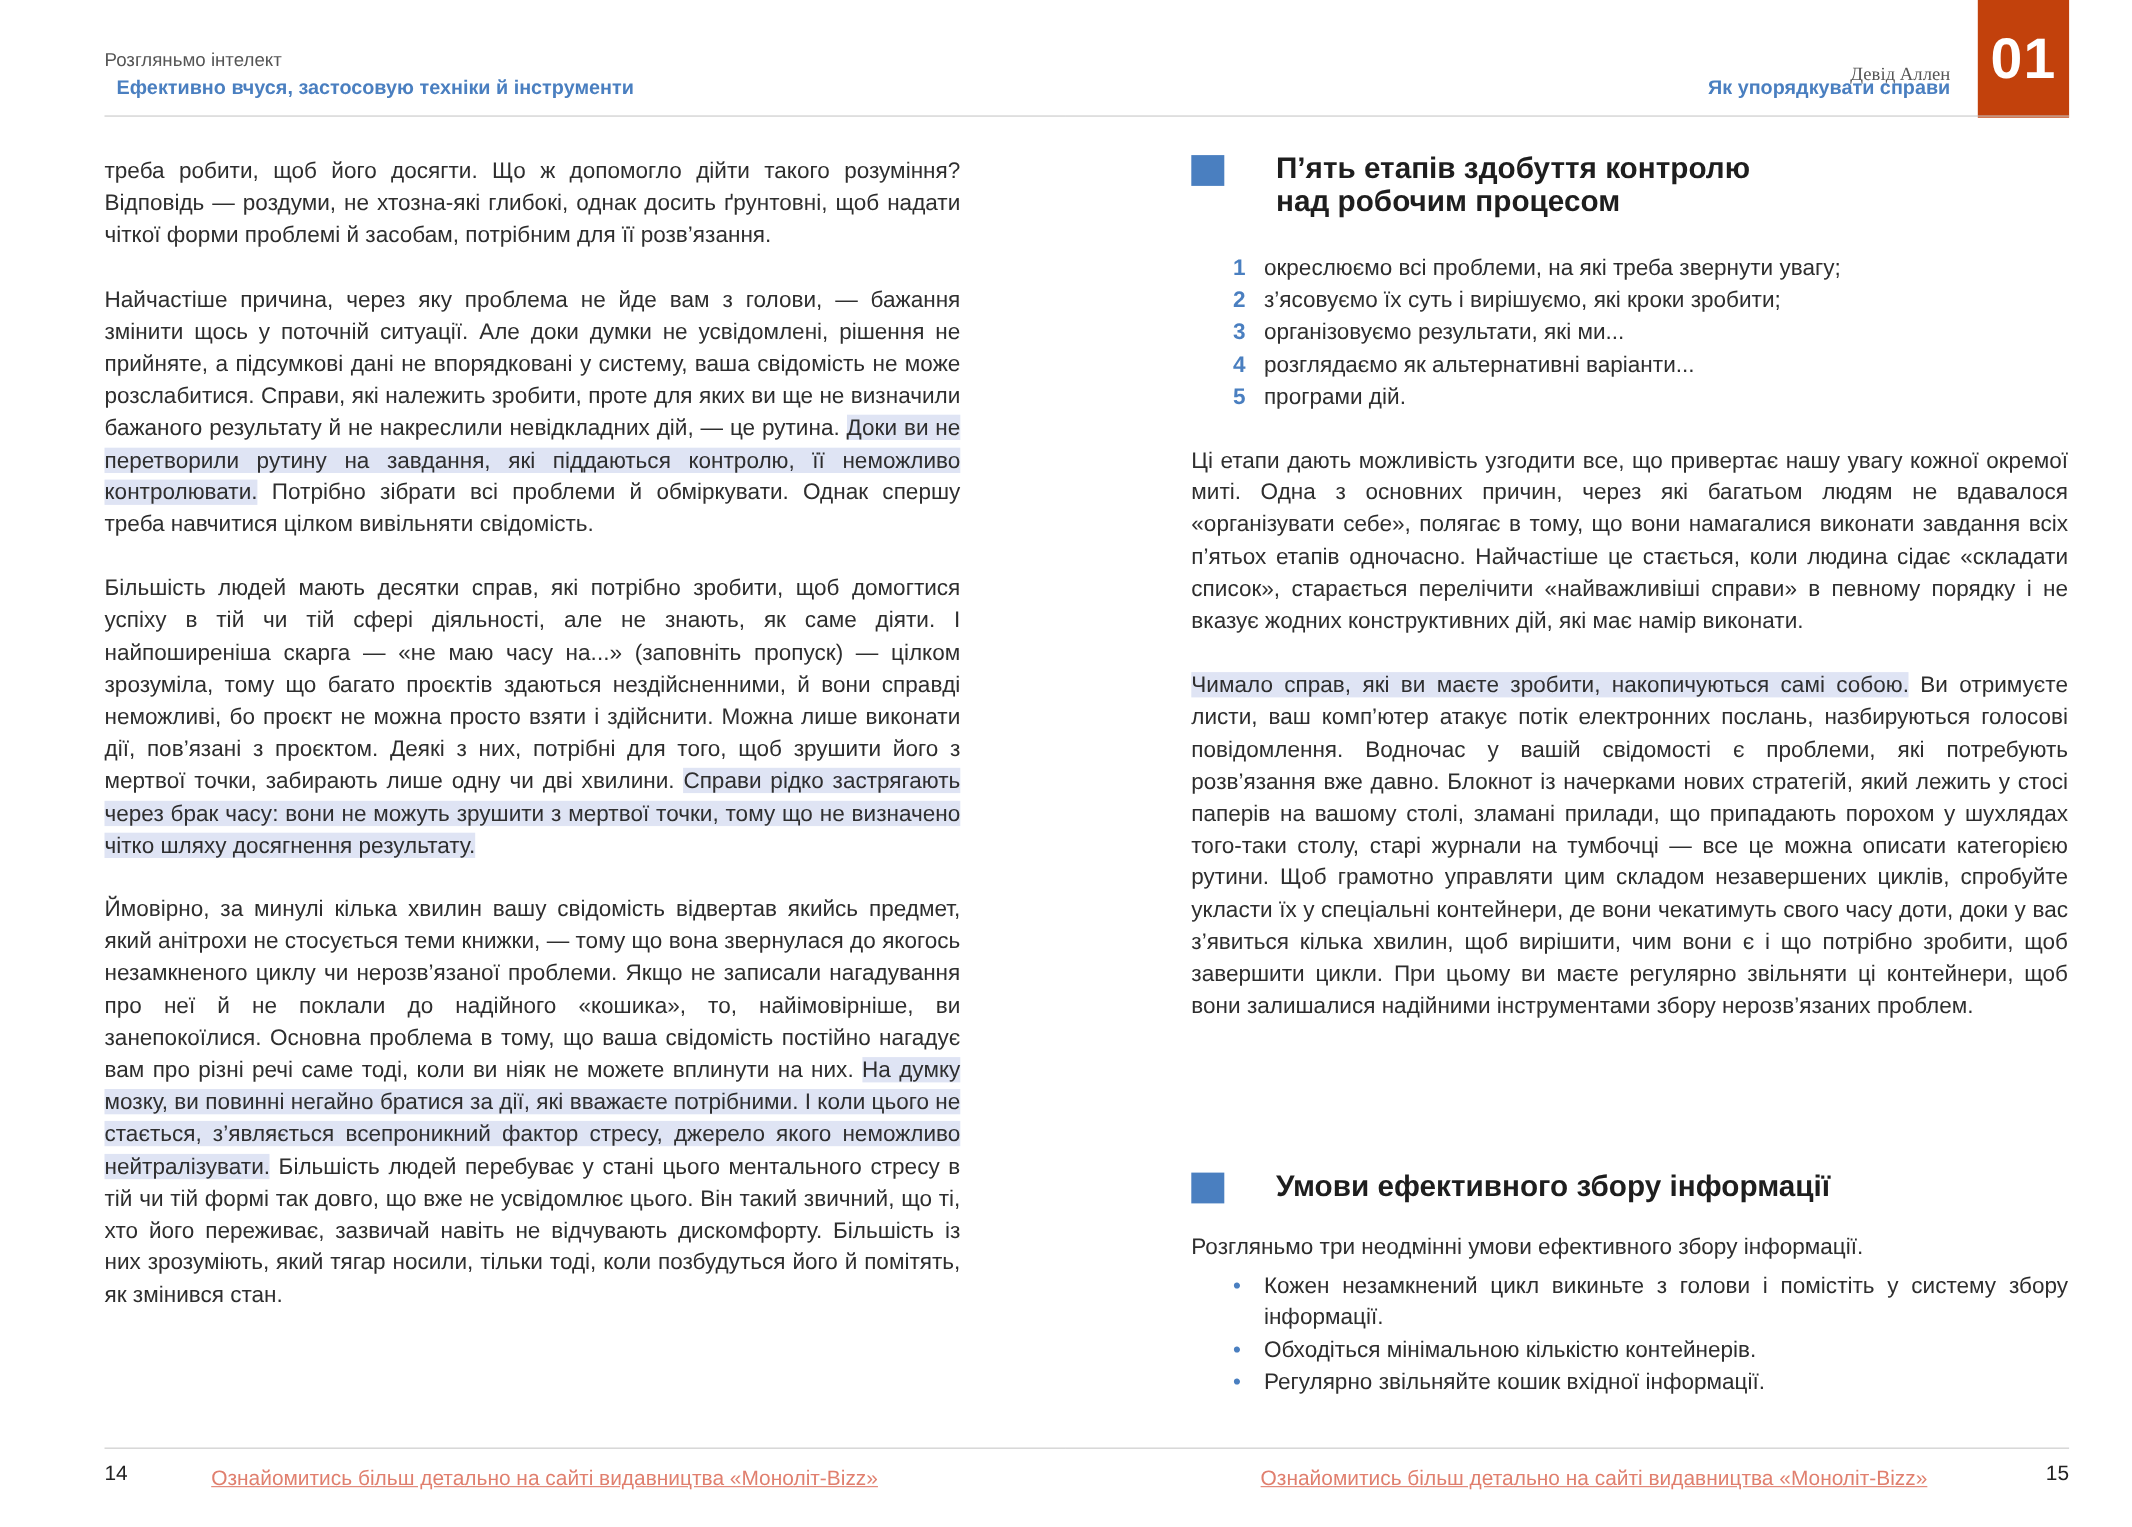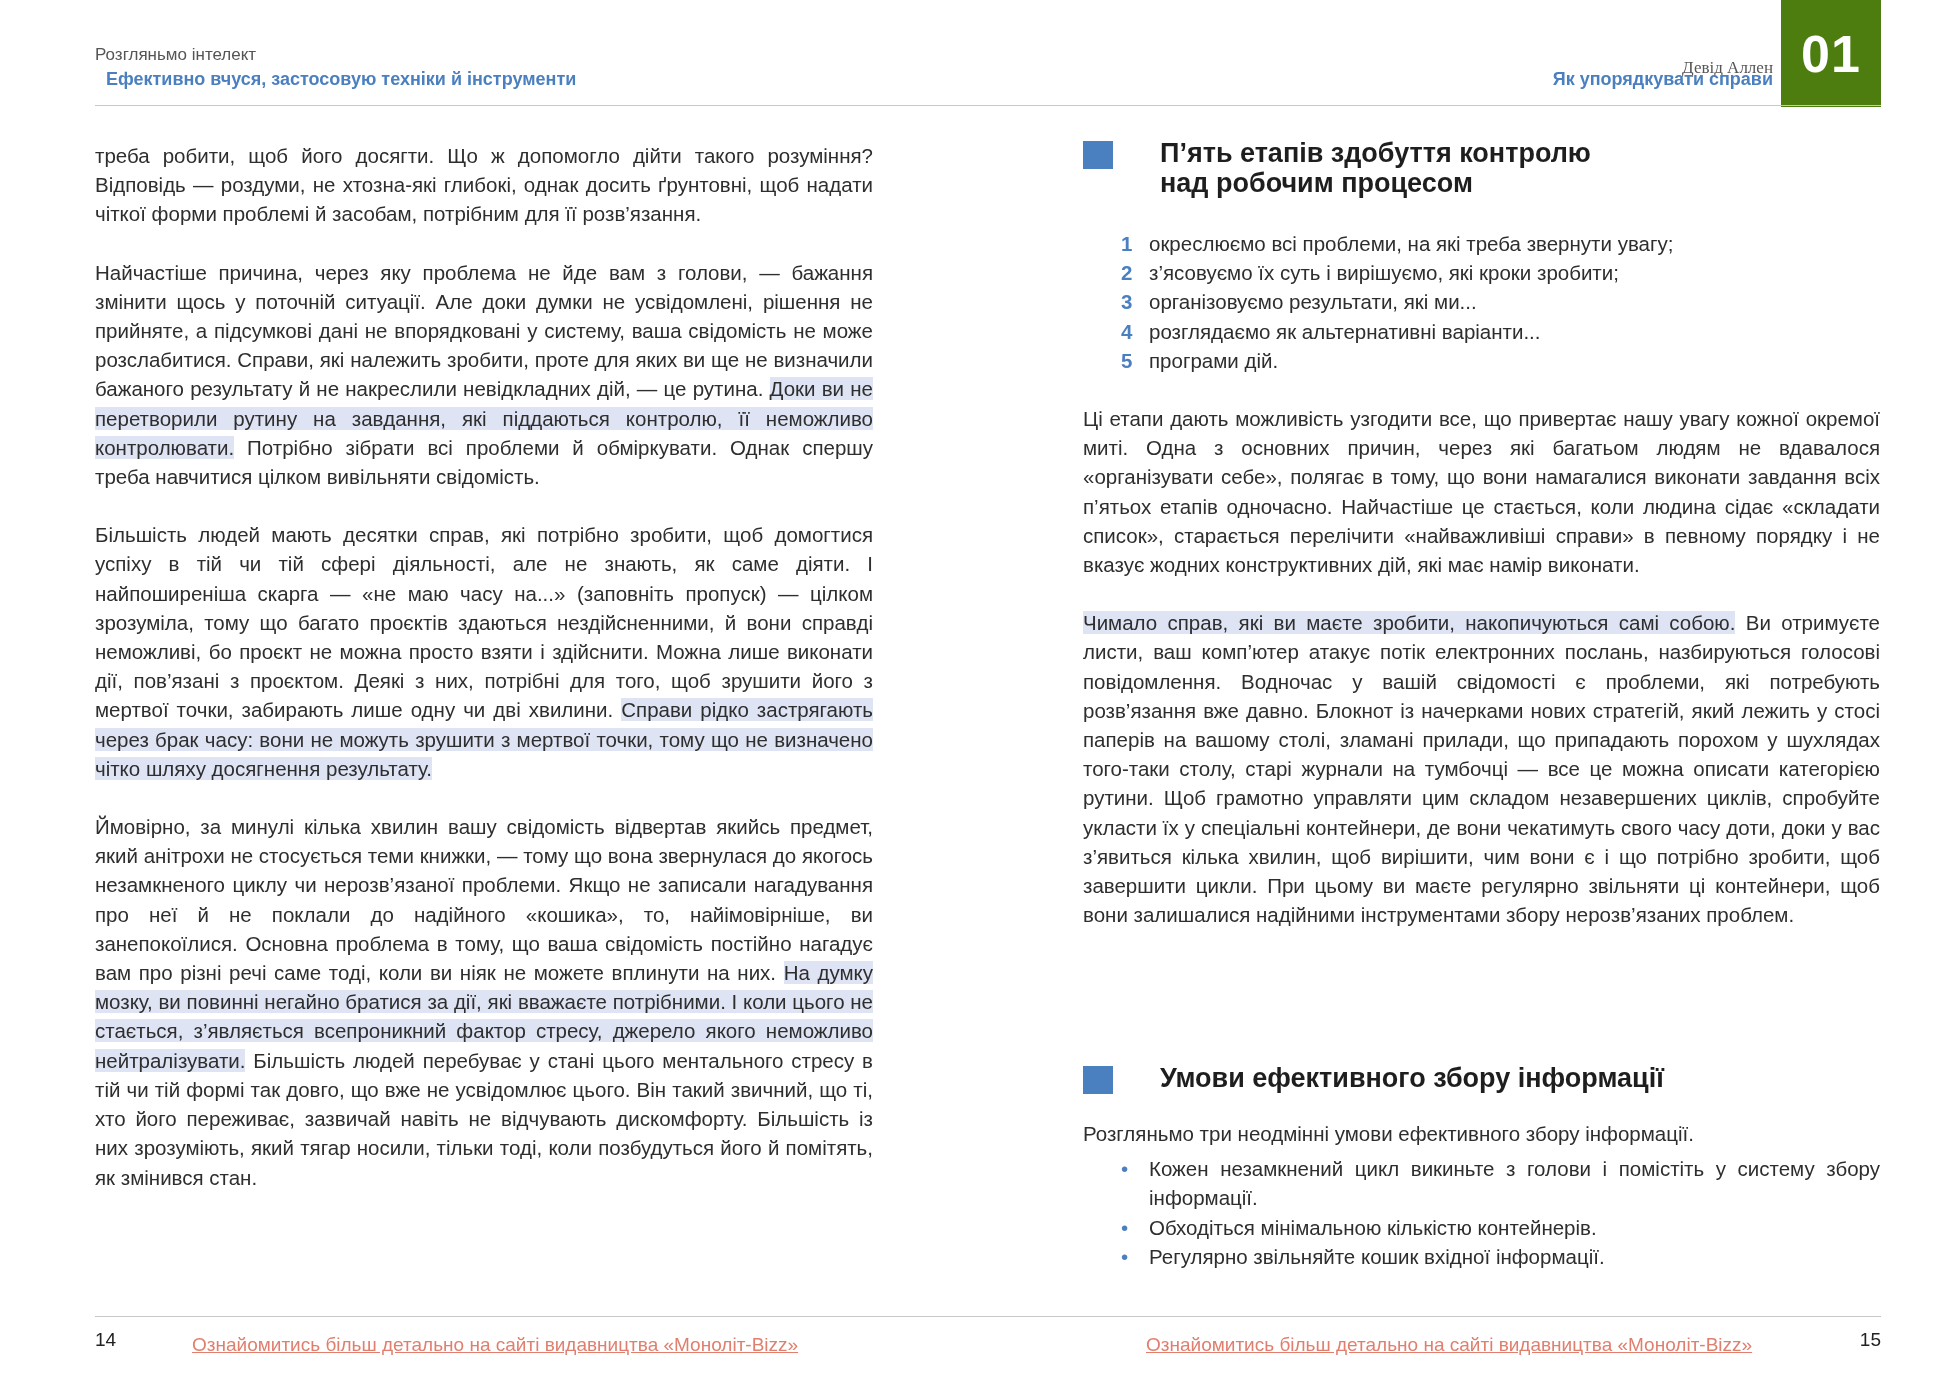--- a/index.html
+++ b/index.html
@@ -6,22 +6,22 @@
   body { width: 1938px; height: 1388px; position: relative; overflow: hidden;
     font-family: "Liberation Sans", "DejaVu Sans", sans-serif; color: #2b2b2b; }
   .page { position: absolute; top: 0; height: 1388px; }
   .page.left { left: 0; width: 969px; }
   .page.right { left: 969px; width: 969px; }
 
   .hdr-title { position: absolute; font-size: 17px; color: #555; line-height: 22px; }
   .hdr-sub { position: absolute; font-size: 18px; font-weight: bold; color: #4a7fc0; line-height: 22px; }
   .hdr-rule { position: absolute; height: 1px; background: #c8c8c8; }
 
-  .chap-badge { position: absolute; right: 57px; top: 0; width: 100px; height: 107px;
-    background: #4d7c0f; color: #fff; font-size: 52px; font-weight: bold;
+  .chap-badge { position: absolute; right: 57px; top: 0; width: 83px; height: 107px;
+    background: #c2410c; color: #fff; font-size: 52px; font-weight: bold;
     display: flex; align-items: center; justify-content: center; letter-spacing: 1px; }
 
   .text { position: absolute; font-size: 20.5px; line-height: 29.2px; color: #2e2e2e; text-align: justify; }
   .text p { margin: 0 0 29px 0; }
   .hl { background: #dfe4f4; }
 
   .section-head { position: absolute; display: flex; align-items: flex-start; gap: 25px; }
   .section-head .sq { width: 30px; height: 28px; background: #4a7fc0; margin-right: 22px; margin-top: 3px; flex: none; }
   .section-head .st { font-size: 27px; font-weight: bold; color: #1e1e1e; line-height: 30px; }
 

